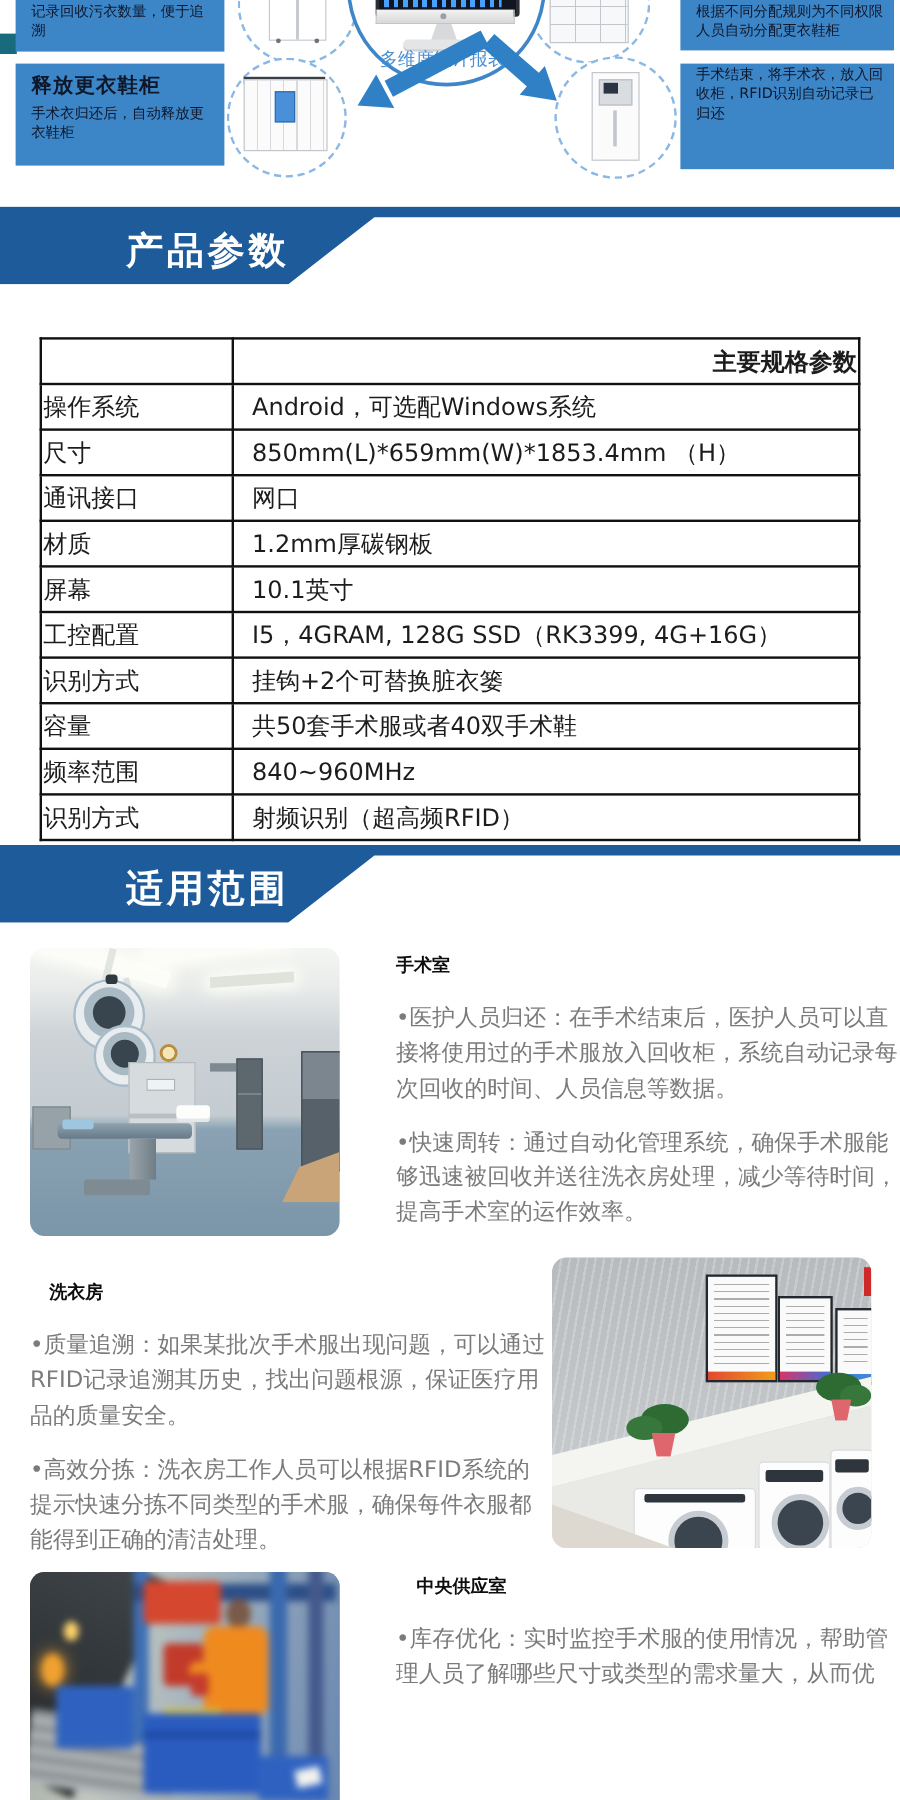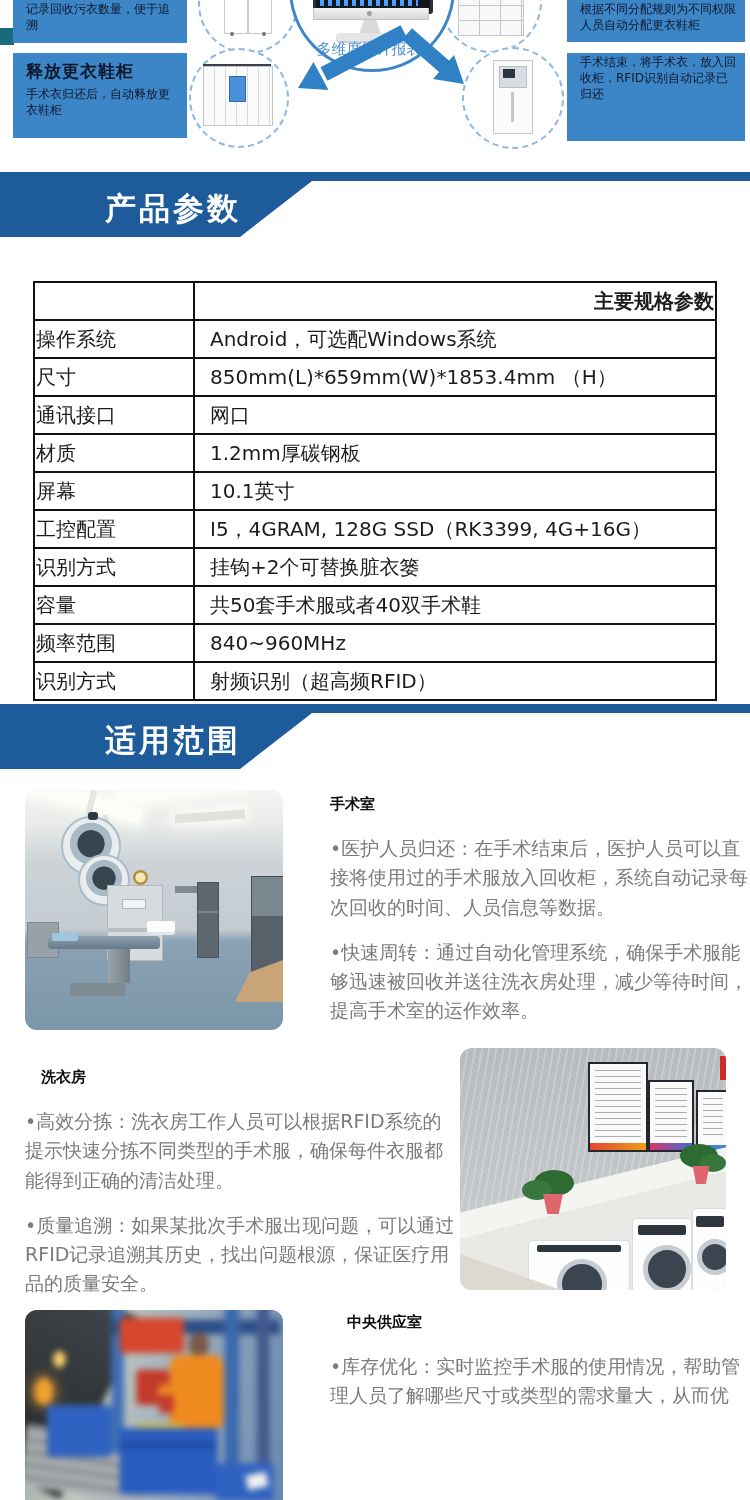--- a/index.html
+++ b/index.html
@@ -312,22 +312,22 @@
     <div class="orp-base"></div>
   </div>
   <h3 class="sec-title" style="left:330px;top:795px;margin:0;">手术室</h3>
   <div class="sec-text" style="left:330px;top:834px;width:418px;">
     <p>•医护人员归还：在手术结束后，医护人员可以直接将使用过的手术服放入回收柜，系统自动记录每次回收的时间、人员信息等数据。</p>
     <p>•快速周转：通过自动化管理系统，确保手术服能够迅速被回收并送往洗衣房处理，减少等待时间，提高手术室的运作效率。</p>
   </div>
 
   <h3 class="sec-title" style="left:41px;top:1068px;margin:0;">洗衣房</h3>
   <div class="sec-text" style="left:25px;top:1107px;width:432px;">
+    <p>•质量追溯：如果某批次手术服出现问题，可以通过RFID记录追溯其历史，找出问题根源，保证医疗用品的质量安全。</p>
     <p>•高效分拣：洗衣房工作人员可以根据RFID系统的提示快速分拣不同类型的手术服，确保每件衣服都能得到正确的清洁处理。</p>
-    <p>•质量追溯：如果某批次手术服出现问题，可以通过RFID记录追溯其历史，找出问题根源，保证医疗用品的质量安全。</p>
   </div>
   <div class="photo ldp">
     <div class="ld-tex"></div>
     <div class="poster posterA">
       <div class="p-lines"></div>
       <div class="p-strip stripA"></div>
     </div>
     <div class="poster posterB">
       <div class="p-lines"></div>
       <div class="p-strip stripB"></div>

